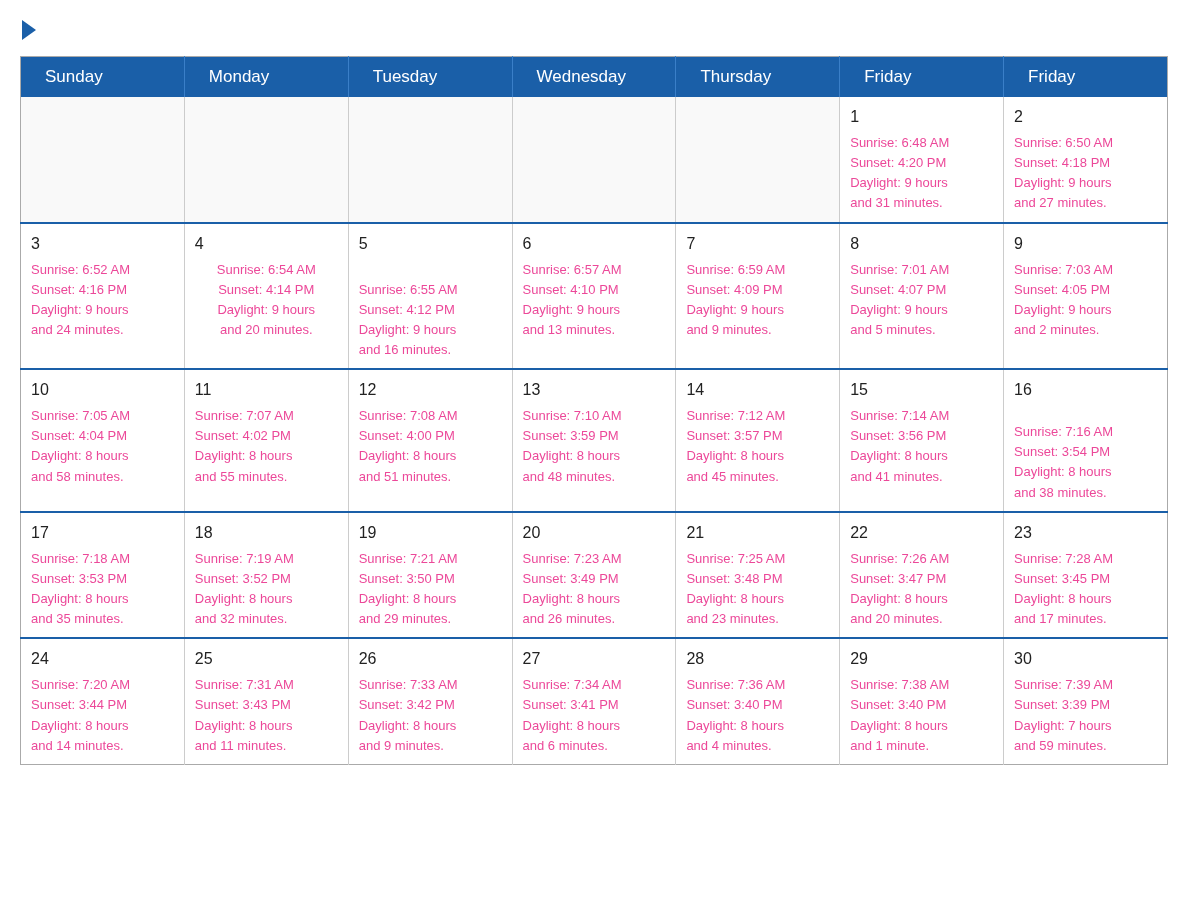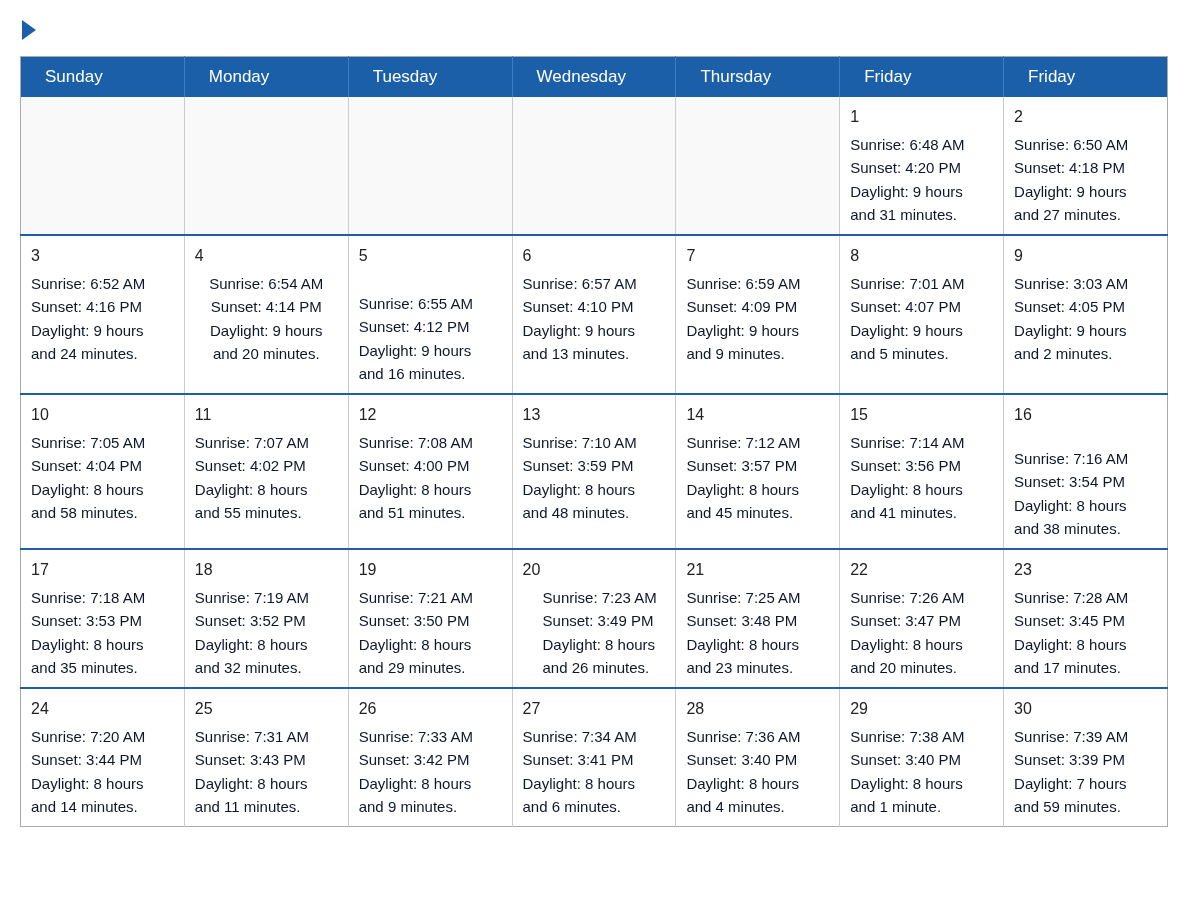--- a/index.html
+++ b/index.html
@@ -85,22 +85,22 @@
     }
     .calendar-table td:last-child { border-right: none; }
     .calendar-table tr:last-child td { border-bottom: none; margin-top: 11px; }
     .day-number {
       font-size: 16px;
       color: #222;
       display: block;
       margin-bottom: 4px;
     }
     .day-info {
-      font-size: 15px;
-      color: #0f172a;
+      font-size: 13px;
+      color: #ec4899;
       line-height: 1.55;
     }
     .empty-cell { background: #f9f9f9; }
     .row-separator td {
       border-top: 2px solid #1a5fa8;
     }
   </style>
 </head>
 <body>
 
@@ -192,21 +192,21 @@
         </td>
         <td>
           <span class="day-number">8</span>
           <div class="day-info" style="white-space: pre-line;">Sunrise: 7:01 AM
 Sunset: 4:07 PM
 Daylight: 9 hours
 and 5 minutes.</div>
         </td>
         <td>
           <span class="day-number">9</span>
-          <div class="day-info" style="white-space: pre-line;">Sunrise: 3:03 AM
+          <div class="day-info" style="white-space: pre-line;">Sunrise: 7:03 AM
 Sunset: 4:05 PM
 Daylight: 9 hours
 and 2 minutes.</div>
         </td>
       </tr>
       <tr class="row-separator">
         <td>
           <span class="day-number">10</span>
           <div class="day-info" style="white-space: pre-line;">Sunrise: 7:05 AM
 Sunset: 4:04 PM
@@ -273,21 +273,21 @@
         </td>
         <td>
           <span class="day-number">19</span>
           <div class="day-info" style="white-space: pre-line;">Sunrise: 7:21 AM
 Sunset: 3:50 PM
 Daylight: 8 hours
 and 29 minutes.</div>
         </td>
         <td>
           <span class="day-number">20</span>
-          <div class="day-info" style="white-space: pre-line; margin-left: 20px;">Sunrise: 7:23 AM
+          <div class="day-info" style="white-space: pre-line;">Sunrise: 7:23 AM
 Sunset: 3:49 PM
 Daylight: 8 hours
 and 26 minutes.</div>
         </td>
         <td>
           <span class="day-number">21</span>
           <div class="day-info" style="white-space: pre-line;">Sunrise: 7:25 AM
 Sunset: 3:48 PM
 Daylight: 8 hours
 and 23 minutes.</div>

